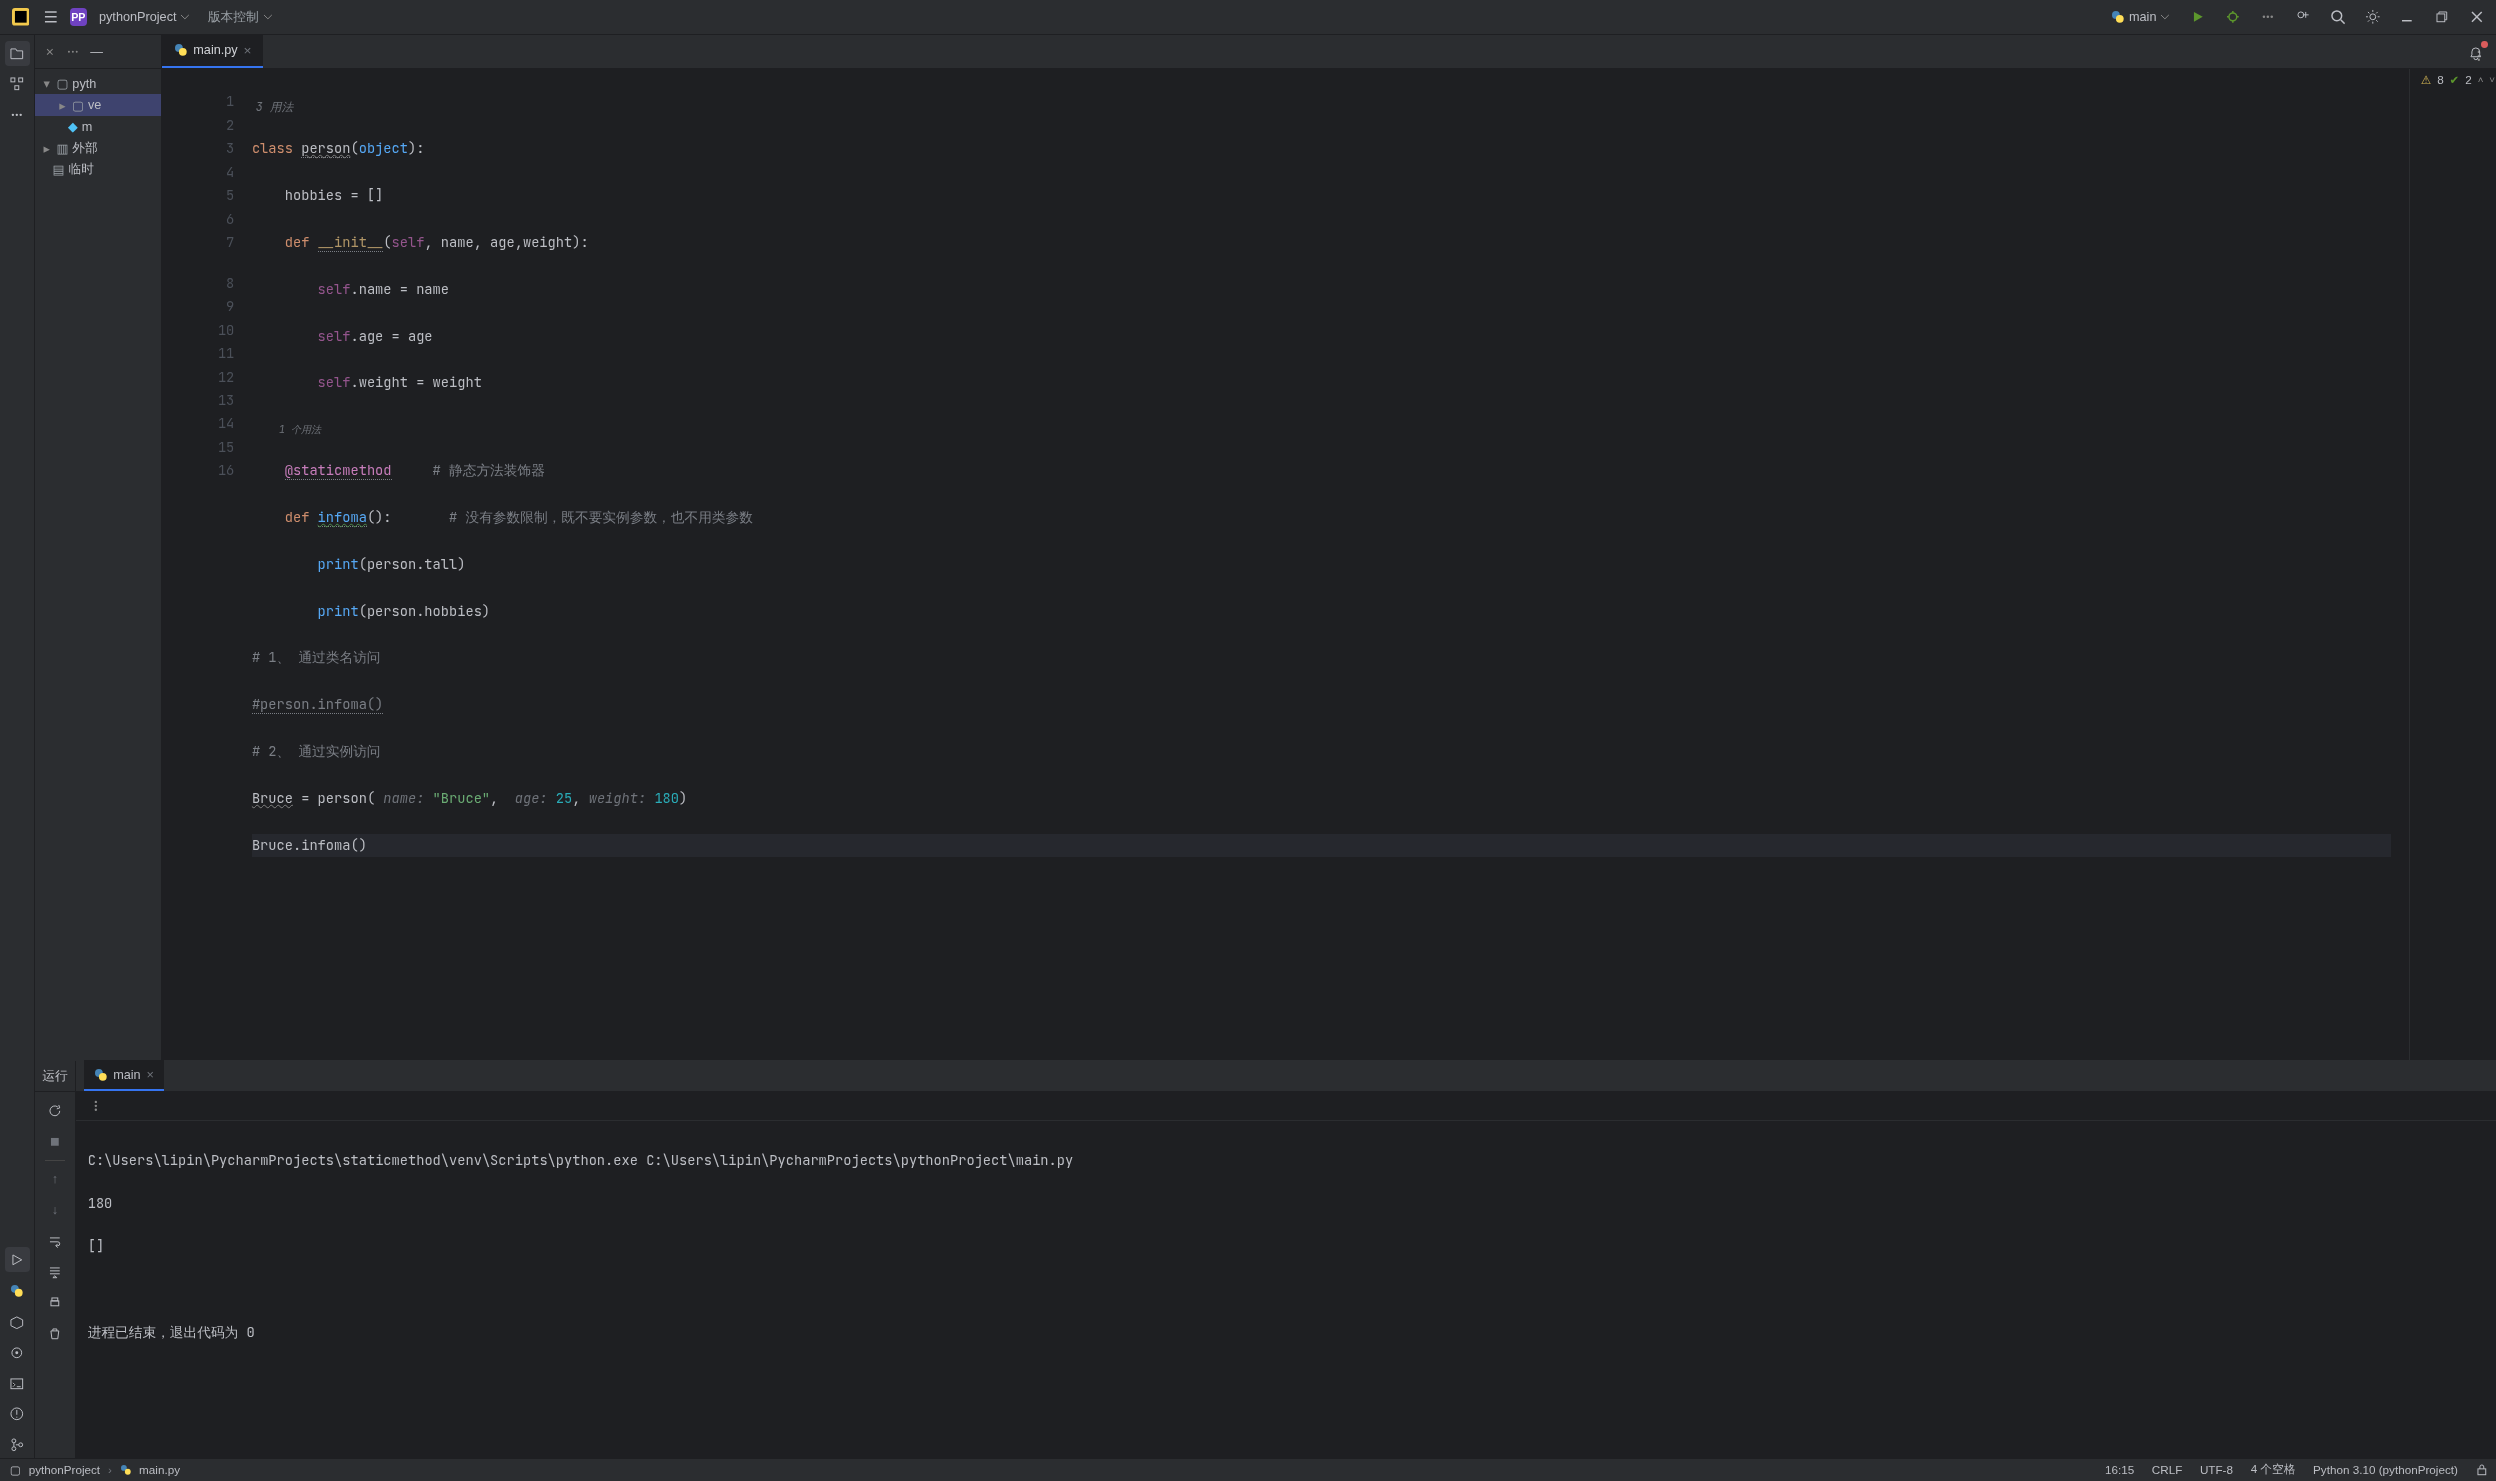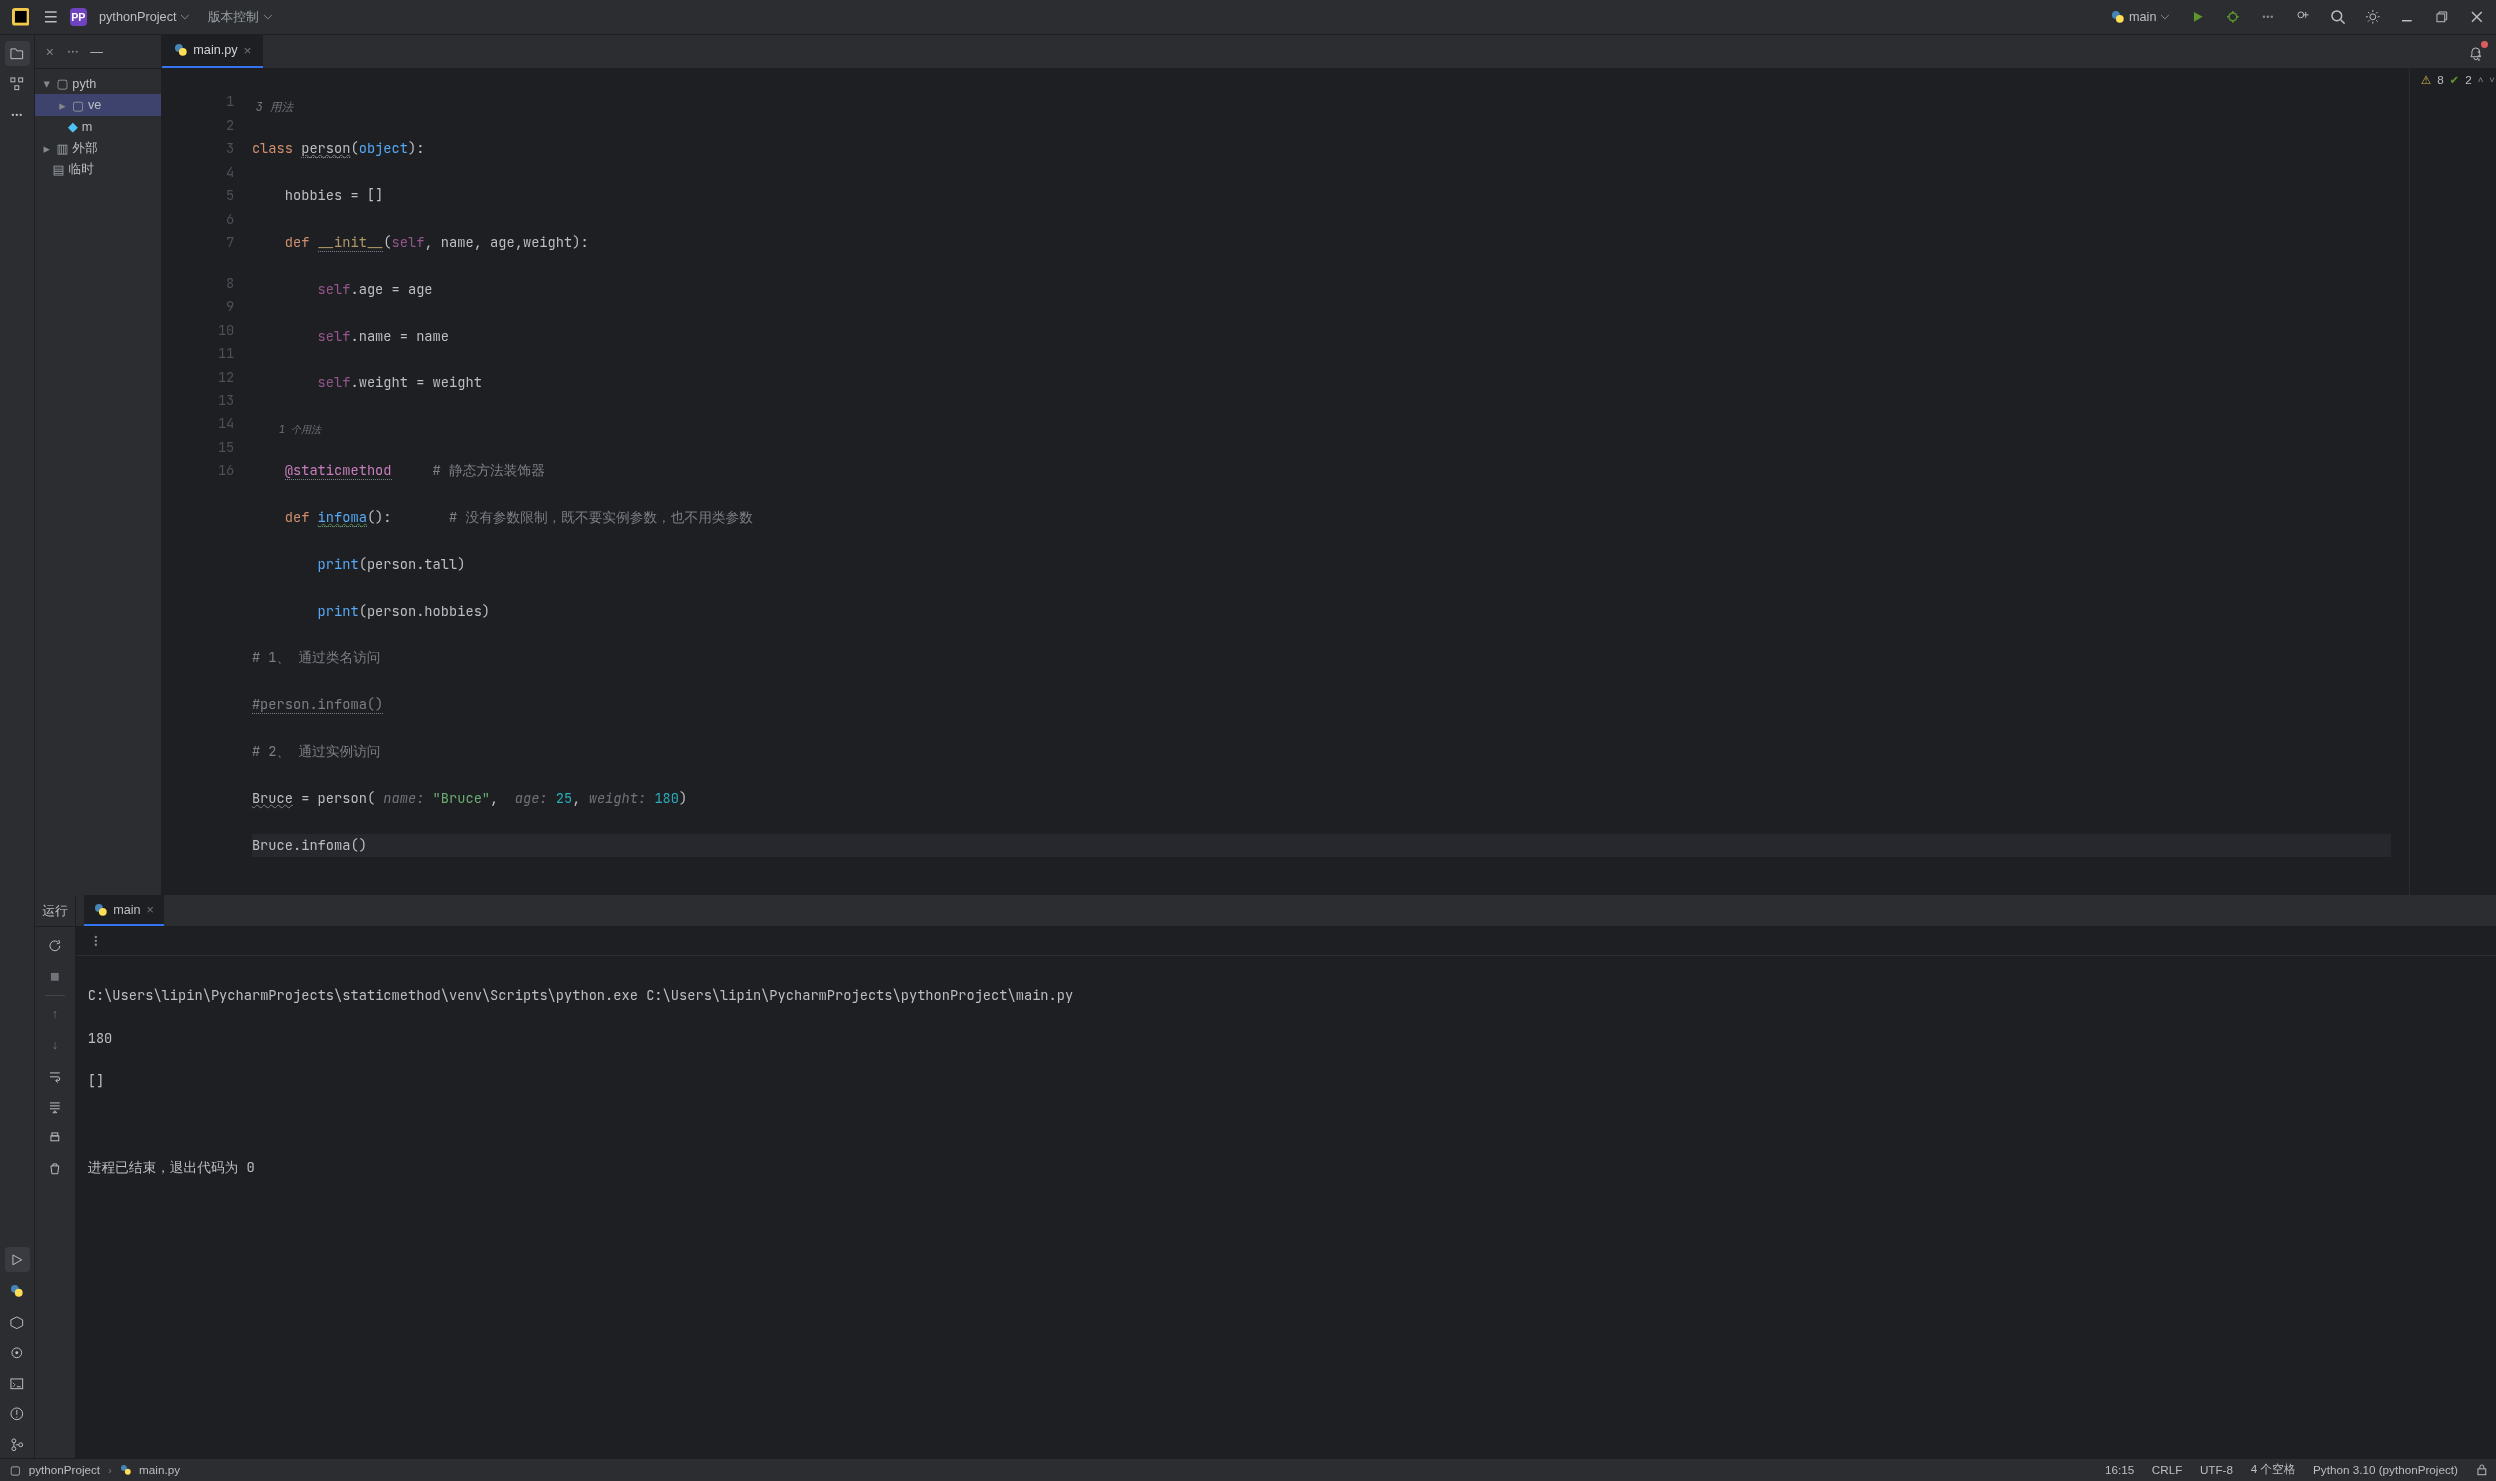--- a/index.html
+++ b/index.html
@@ -103,21 +103,21 @@
 .num { color:#2aacb8; }
 .cmt { color:#7a7e85; }
 .dunder { color:#b09566;margin-top:21px; }
 .hint { color:#6f737a; font-style:italic; }
 .param { color:#bcbec4; }
 .under { border-bottom:1px dotted #7a7e85; }
 .wavy { text-decoration:underline wavy #808080 1px; }
 .typo { text-decoration:underline wavy #4b8a4b 1px; }
 
 
-.runwin { height:562px; display:flex; background:#1e1f22; }
+.runwin { height:397px; display:flex; background:#1e1f22; }
 .run-labelcol {
   width:41px; background:#2b2d30; border-right:1px solid #1e1f22;
   display:flex; flex-direction:column; align-items:center;
 }
 .run-title {
   writing-mode:horizontal-tb; padding:7.8px 0 5.9px 0; font-size:12.7px; color:#bcbec4;
   border-bottom:1px solid #1e1f22; width:100%; text-align:center;
 }
 .run-iconcol { display:flex; flex-direction:column; gap:5.9px; padding:5.9px 0; align-items:center; }
 .runbody { flex:1; display:flex; flex-direction:column; min-width:0; }
@@ -396,22 +396,22 @@
               <div>13</div>
               <div>14</div>
               <div>15</div>
               <div>16</div>
           </div>
           <div class="code">
 <div class="hint ln" style="height:17.6px;padding-left:3.9px;font-size:11.7px;">3 用法</div>
 <div class="ln"><span class="kw">class </span><span class="under wavy">person</span><span>(</span><span class="fn">object</span><span>):</span></div>
 <div class="ln"><span>    hobbies = []</span></div>
 <div class="ln"><span>    </span><span class="kw">def </span><span class="dunder under">__init__</span><span>(</span><span class="self">self</span><span class="param">, name, age,weight):</span></div>
+<div class="ln"><span>        </span><span class="self">self</span><span>.name = name</span></div>
 <div class="ln"><span>        </span><span class="self">self</span><span>.age = age</span></div>
-<div class="ln"><span>        </span><span class="self">self</span><span>.name = name</span></div>
 <div class="ln"><span>        </span><span class="self">self</span><span>.weight = weight</span></div>
 <div class="hint ln" style="height:17.6px;padding-left:27px;font-size:10px;">1 个用法</div>
 <div class="ln"><span>    </span><span class="sfn under">@staticmethod</span><span>     </span><span class="cmt"># 静态方法装饰器</span></div>
 <div class="ln"><span>    </span><span class="kw">def </span><span class="typo fn under">infoma</span><span>():</span><span>       </span><span class="cmt"># 没有参数限制，既不要实例参数，也不用类参数</span></div>
 <div class="ln"><span>        </span><span class="fn">print</span><span>(person.tall)</span></div>
 <div class="ln"><span>        </span><span class="fn">print</span><span>(person.hobbies)</span></div>
 <div class="ln"><span class="cmt"># 1、 通过类名访问</span></div>
 <div class="ln"><span class="cmt under">#person.infoma()</span></div>
 <div class="ln"><span class="cmt"># 2、 通过实例访问</span></div>
 <div class="ln"><span class="wavy">Bruce</span><span> = person( </span><span class="hint">name: </span><span class="str">"Bruce"</span><span>,  </span><span class="hint">age: </span><span class="num">25</span><span>, </span><span class="hint">weight: </span><span class="num">180</span><span>)</span></div>

